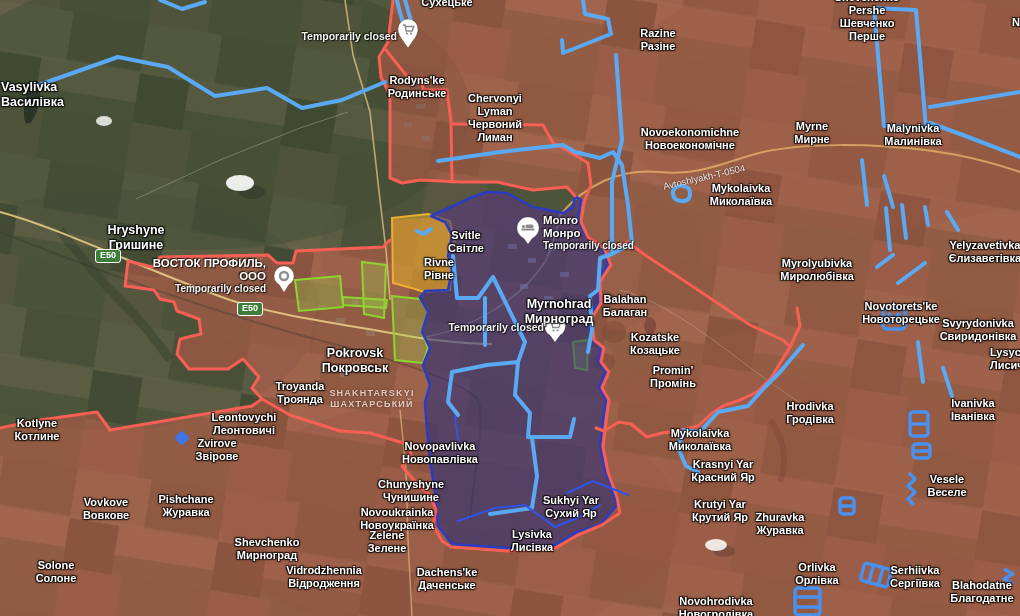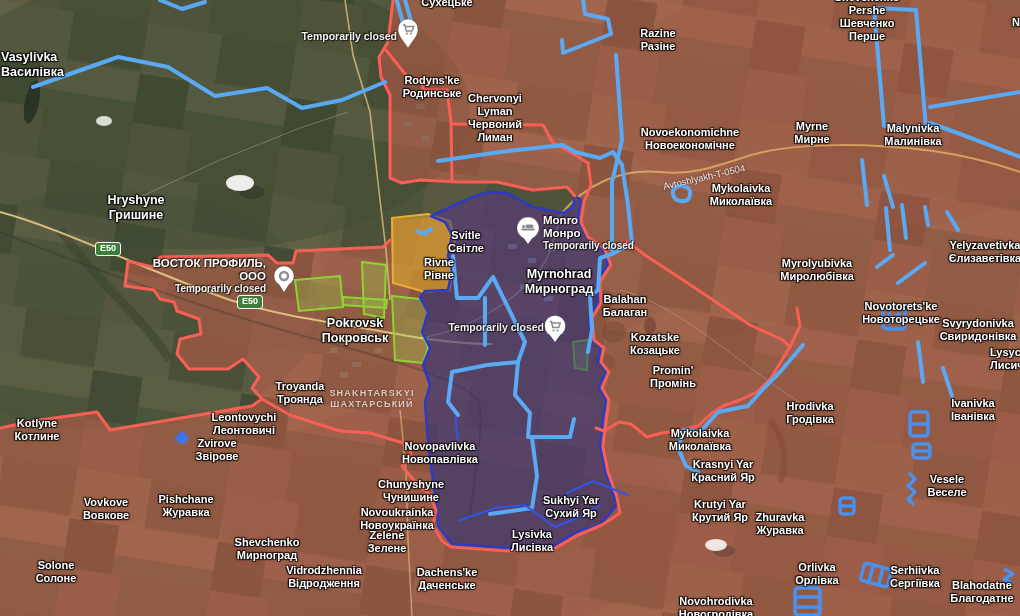--- a/index.html
+++ b/index.html
@@ -5,34 +5,34 @@
   html,body{margin:0;padding:0;background:#222;}
   #stage{position:relative;width:1020px;height:616px;overflow:hidden;
          font-family:"Liberation Sans","DejaVu Sans",sans-serif;background:#56543e;}
   #stage svg{position:absolute;left:0;top:0;}
   .place{position:absolute;transform:translateX(-50%);text-align:center;color:#fff;
          font-size:11px;font-weight:700;line-height:1.18;white-space:nowrap;
          text-shadow:-1px -1px 1px rgba(0,0,0,.75),1px -1px 1px rgba(0,0,0,.75),
                      -1px 1px 1px rgba(0,0,0,.75),1px 1px 1px rgba(0,0,0,.75),0 0 3px rgba(0,0,0,.6);
          pointer-events:none;}
   .place span{display:block;}
-  .lbl-lg{font-size:12.5px;}
+  .lbl-lg{font-size:12.5px;margin-top:30px;}
   .align-left{transform:none;text-align:left;}
   .wrap{white-space:normal;width:82px;}
   .district{position:absolute;transform:translateX(-50%);text-align:center;color:rgba(255,231,228,.82);
          font-size:9px;font-weight:700;letter-spacing:1.2px;line-height:1.25;white-space:nowrap;
          text-shadow:0 0 2px rgba(0,0,0,.55);}
   .district span{display:block;}
   .poi{position:absolute;color:#fff;line-height:1.15;pointer-events:none;
        text-shadow:-1px -1px 1px rgba(0,0,0,.7),1px 1px 1px rgba(0,0,0,.7),0 0 3px rgba(0,0,0,.55);}
   .poi .nm{font-size:11.5px;font-weight:700;display:block;}
   .poi .st{font-size:10px;font-weight:700;display:block;color:rgba(255,255,255,.95);}
   .poi.right{text-align:right;}
   .badge{position:absolute;background:#3e7d3a;border:1px solid #fff;border-radius:3px;
-         color:#fff;font-size:9px;font-weight:700;padding:1px 4px;line-height:1.1;}
+         color:#fff;font-size:9px;font-weight:700;padding:1px 4px;line-height:1.1;margin-top:7px;}
   .roadlabel{position:absolute;color:rgba(255,255,255,.88);font-size:9.5px;font-weight:400;
          white-space:nowrap;transform:translate(-50%,-50%) rotate(-13deg);
          text-shadow:0 0 2px rgba(0,0,0,.7);}
 </style>
 </head>
 <body>
 
 <div id="stage">
 <svg width="1020" height="616" viewBox="0 0 1020 616" xmlns="http://www.w3.org/2000/svg" xmlns:xlink="http://www.w3.org/1999/xlink">
   <defs>
@@ -235,21 +235,21 @@
         <span>Василівка</span>
       </div>
   <div class="place lbl-lg" style="left:136px;top:193px">
         <span>Hryshyne</span>
         <span>Гришине</span>
       </div>
   <div class="place" style="left:447px;top:-4px">
         <span></span>
         <span>Сухецьке</span>
       </div>
-  <div class="place" style="left:432px;top:74px">
+  <div class="place" style="left:417px;top:74px">
         <span>Rodyns'ke</span>
         <span>Родинське</span>
       </div>
   <div class="place wrap" style="left:495px;top:92px">
         <span>Chervonyi Lyman</span>
         <span>Червоний Лиман</span>
       </div>
   <div class="place" style="left:658px;top:27px">
         <span>Razine</span>
         <span>Разіне</span>

